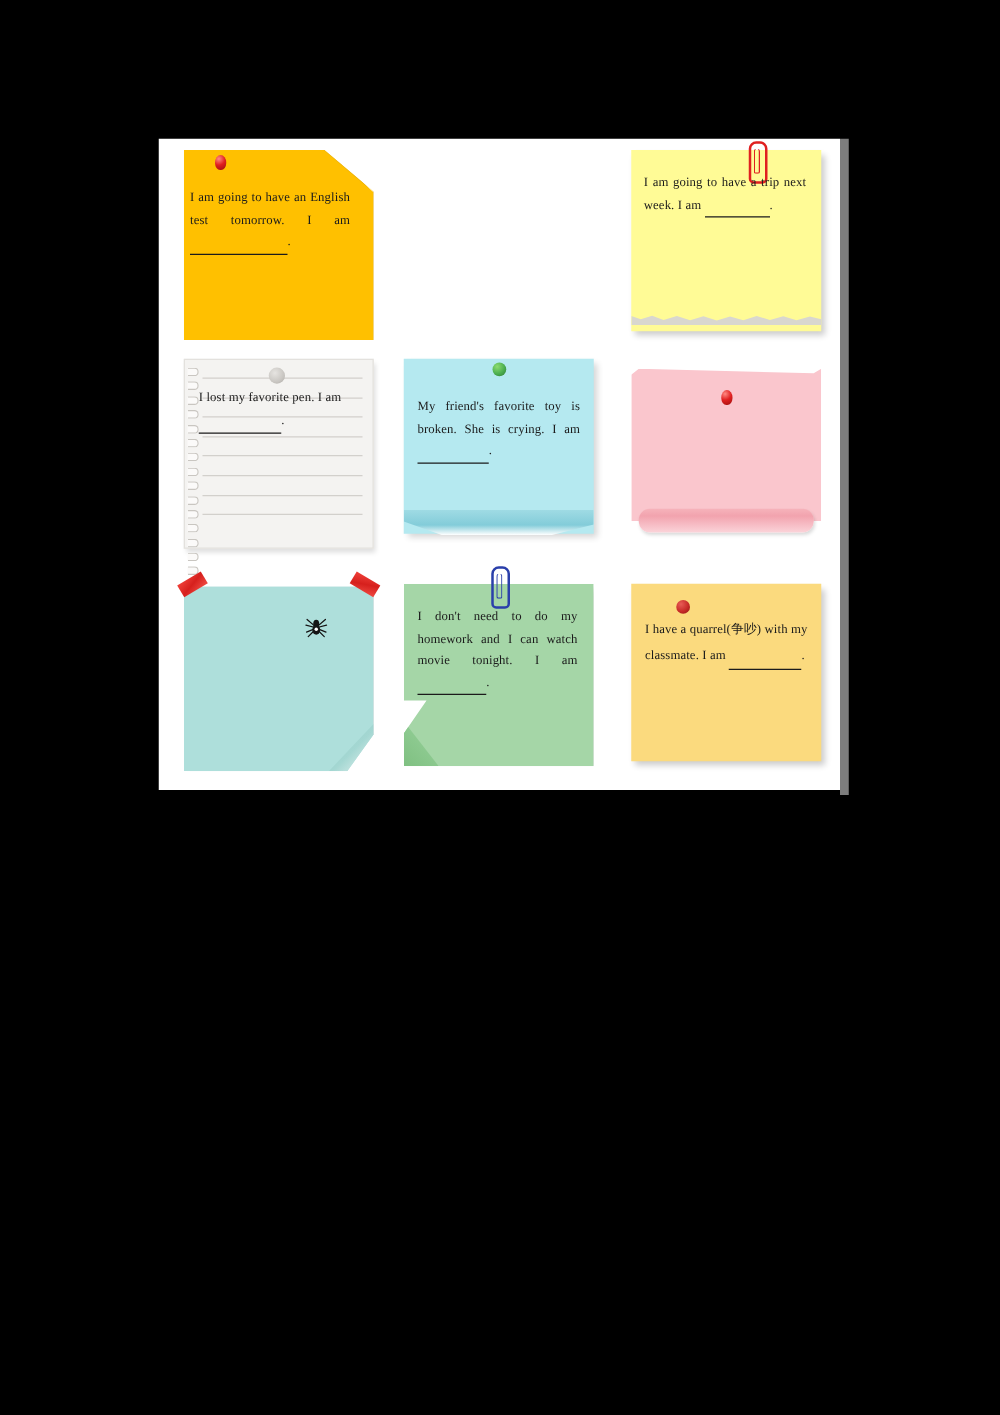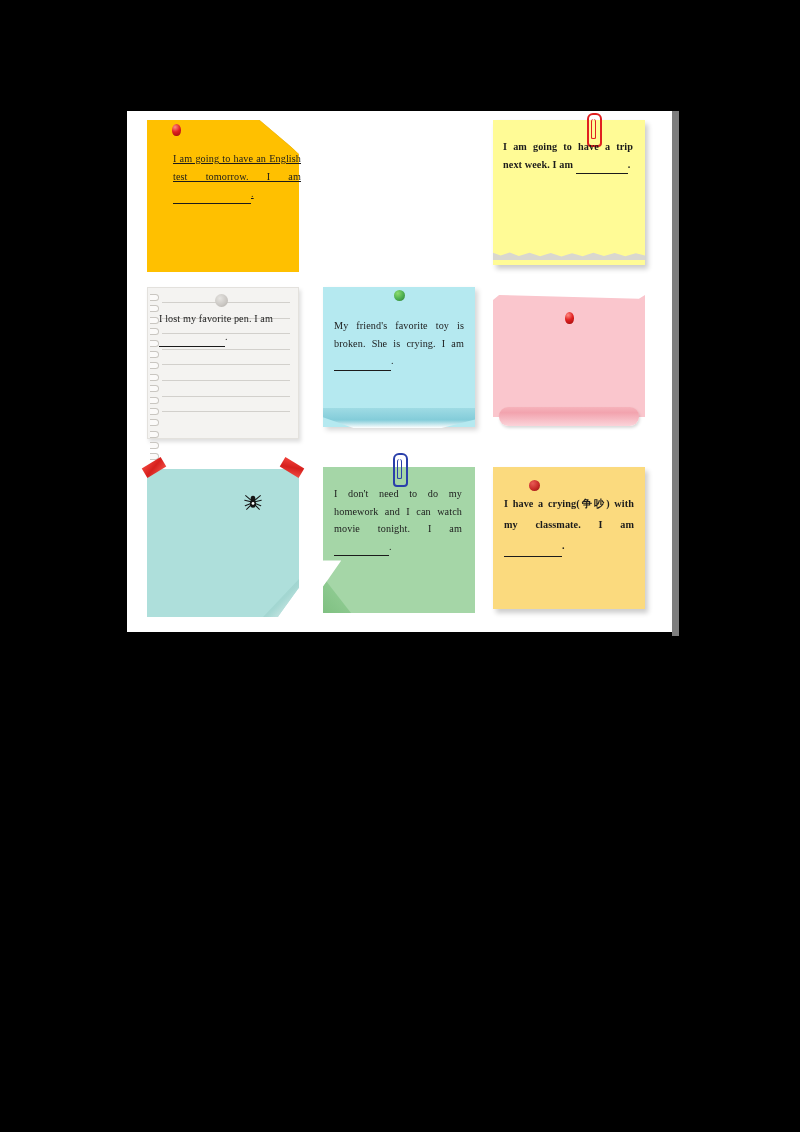--- a/index.html
+++ b/index.html
@@ -41,21 +41,21 @@
     width: 545px;
     height: 521px;
   }
   .note-cell {
     position: absolute;
     width: 152px;
     height: 152px;
   }
   .col-0 { left: 20px; }
   .col-1 { left: 196px; }
-  .col-2 { left: 366px; font-weight: bold; }
+  .col-2 { left: 378px; }
   .row-0 { top: 9px; }
   .row-1 { top: 176px; }
   .row-2 { top: 350px; }
 
   
   .note-body {
     position: absolute;
     left: 0; top: 0;
     width: 100%;
     height: 100%;
@@ -84,21 +84,21 @@
     background: #FFC000;
     clip-path: polygon(0 0, 74% 0, 100% 22%, 100% 100%, 0 100%);
   }
   #note-1 .fold {
     position: absolute;
     right: 0; top: 0;
     width: 40px; height: 34px;
     background: linear-gradient(225deg, #ffffff 0%, #ffffff 46%, #e2a907 47%, #f0b713 100%);
     clip-path: polygon(100% 0, 100% 100%, 0 0);
   }
-  #note-1 .note-text { left: 26px; top: 30px; width: 128px; text-decoration: underline; }
+  #note-1 .note-text { left: 5px; top: 30px; width: 128px; }
 
   
   #note-2 .note-body { background: #AEF95C; }
   #note-2 .note-text { left: 11px; top: 26px; width: 128px; line-height: 22px; }
 
   
   #note-3 .note-body {
     background: #FFFB96;
     height: 145px;
   }
@@ -370,19 +370,19 @@
       <div class="note-body">
         <div class="corner-fold"></div>
       </div>
       <div class="clip clip-blue" style="left:70px; top:-8px;"></div>
       <div class="note-text"><span>I don't need to do my homework and I can watch movie tonight. I am</span> <span class="blank-line" style="width:55px">&nbsp;</span><span>.</span></div>
     </div>
 
     <div class="note-cell col-2 row-2" id="note-9">
       <div class="note-body"></div>
       <div class="pin pin-red-dot" style="left:36px; top:19px;"></div>
-      <div class="note-text"><span>I have a crying(争吵) with my classmate. I am</span> <span class="blank-line" style="width:58px">&nbsp;</span><span>.</span></div>
+      <div class="note-text"><span>I have a quarrel(争吵) with my classmate. I am</span> <span class="blank-line" style="width:58px">&nbsp;</span><span>.</span></div>
     </div>
 
   </div>
 </div>
 
 <div id="page-edge-shadow"></div>
 
 </body></html>

